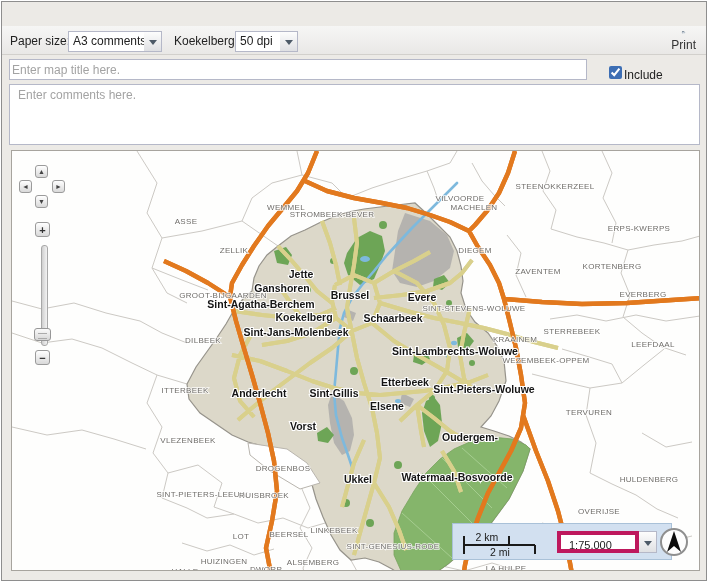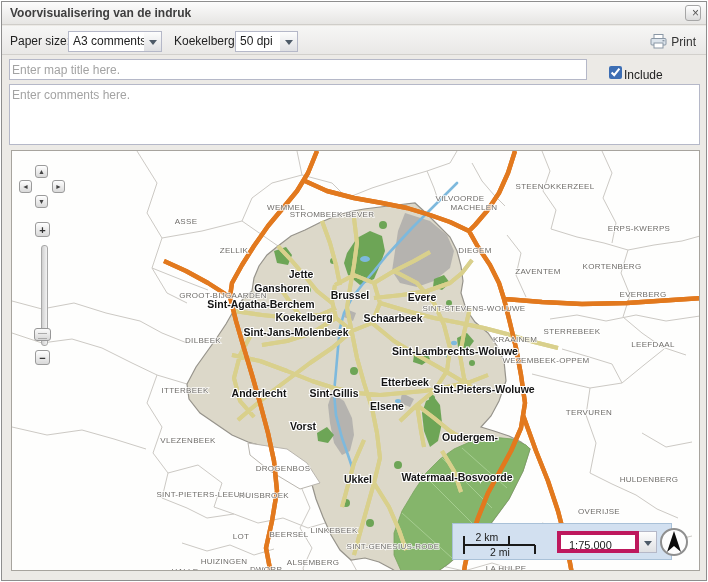--- a/index.html
+++ b/index.html
@@ -6,25 +6,25 @@
   *{box-sizing:border-box;}
   .window{position:relative;width:706px;height:580px;margin:1px;border:1px solid #8e8e8e;background:#eceae6;overflow:hidden;}
   .titlebar{position:absolute;left:0;top:0;right:0;height:23px;background:linear-gradient(#fcfcfc,#e6e5e3);border-bottom:1px solid #cfcdc9;}
   .title{position:absolute;left:8px;top:4px;font-size:12px;font-weight:bold;color:#3e3e3e;}
   .close-btn{position:absolute;right:5px;top:3px;width:16px;height:16px;border:1px solid #a6a6a6;border-radius:3px;background:linear-gradient(#ffffff,#dcdcdc);color:#555;font-size:12px;line-height:13px;text-align:center;cursor:pointer;}
   .toolbar{position:absolute;left:0;top:24px;right:0;height:29px;background:linear-gradient(#f6f6f5,#e9e8e6);border-bottom:1px solid #d2d0cc;}
   .tb-label{position:absolute;top:8px;font-size:12px;color:#222;}
   .combo-field{position:absolute;top:5px;height:21px;background:#fff;border:1px solid #b5b8c8;font-size:12px;color:#222;padding:2px 4px 0 4px;white-space:nowrap;overflow:hidden;}
   .combo-trigger{position:absolute;top:5px;width:18px;height:21px;border:1px solid #b5b8c8;border-left:none;background:linear-gradient(#fdfdfd,#dfe0e3);cursor:pointer;}
   .combo-trigger::after{content:"";position:absolute;left:5px;top:8px;border-left:4px solid transparent;border-right:4px solid transparent;border-top:5px solid #4d5a68;}
-  .print-btn{position:absolute;right:8px;top:5px;height:21px;display:flex;align-items:center;gap:4px;background:transparent;border:none;font-size:12px;color:#333;cursor:pointer;padding:0 2px;}
+  .print-btn{position:absolute;right:8px;top:5px;height:21px;display:flex;align-items:center;gap:4px;background:transparent;border:none;font-size:12px;color:#333;cursor:pointer;padding:0 2px;flex-direction:column;}
   .field-row input[type=text]{position:absolute;left:7px;top:57px;width:578px;height:21px;border:1px solid #b5b8c8;font-size:12px;padding:0 2px;color:#222;font-family:"Liberation Sans",sans-serif;}
   .legend-check{position:absolute;left:603px;top:61px;width:13px;height:13px;accent-color:#3d6eb4;}
   .legend-label{position:absolute;left:622px;top:60px;font-size:12px;color:#222;margin-top:6px;}
-  textarea.comments{position:absolute;left:7px;top:82px;width:691px;height:61px;border:1px solid #b5b8c8;font-size:12px;padding:3px 2px;color:#222;resize:none;font-family:"Liberation Sans",sans-serif;}
+  textarea.comments{position:absolute;left:7px;top:82px;width:691px;height:61px;border:1px solid #b5b8c8;font-size:12px;padding:3px 8px;color:#222;resize:none;font-family:"Liberation Sans",sans-serif;}
   input::placeholder,textarea::placeholder{color:#a3a3a3;opacity:1;}
   .map-wrap{position:absolute;left:9px;top:148px;width:689px;height:421px;border:1px solid #a7a49e;background:#fff;overflow:hidden;}
   #map-svg{position:absolute;left:0;top:0;}
   
   .boundary{fill:none;stroke:#ccc9c4;stroke-width:1;}
   .region{fill:var(--region_fill);stroke:#96938b;stroke-width:1.2;}
   .whitezone{fill:#ffffff;stroke:#b9b5ae;stroke-width:1;}
   .grayzone{fill:#b5b3af;stroke:none;}
   .park{fill:var(--park);stroke:none;}
   .forest{fill:var(--forest);stroke:#79a35e;stroke-width:0.8;}
@@ -50,24 +50,20 @@
   .scale-combo-field{position:absolute;left:104px;top:7px;width:82px;height:22px;background:#fff;border:4px solid #be185d;font-size:11px;color:#222;padding:4px 0 0 8px;}
   .scale-combo-trigger{position:absolute;left:186px;top:7px;width:18px;height:22px;border:1px solid #b5b8c8;border-left:none;background:linear-gradient(#fdfdfd,#dfe0e3);cursor:pointer;}
   .scale-combo-trigger::after{content:"";position:absolute;left:5px;top:9px;border-left:4px solid transparent;border-right:4px solid transparent;border-top:5px solid #4d5a68;}
   .compass{position:absolute;left:207px;top:4px;width:28px;height:28px;border:2px solid #8f8f8f;border-radius:50%;background:#fdfdfd;}
 </style>
 </head>
 <body>
 
 <div class="window">
 
-  <div class="titlebar">
-    <span class="title">Voorvisualisering van de indruk</span>
-    <button class="close-btn">×</button>
-  </div>
 
   <div class="toolbar">
     <span class="tb-label" style="left:8px;">Paper size:</span>
     <div class="combo-field" style="left:66px;width:77px;">A3 comments</div>
     <button class="combo-trigger" style="left:142px;"></button>
     <span class="tb-label" style="left:172px;">Koekelberg:</span>
     <div class="combo-field" style="left:233px;width:46px;">50 dpi</div>
     <button class="combo-trigger" style="left:278px;"></button>
     <button class="print-btn">
       <svg width="17" height="15" viewBox="0 0 17 15">

